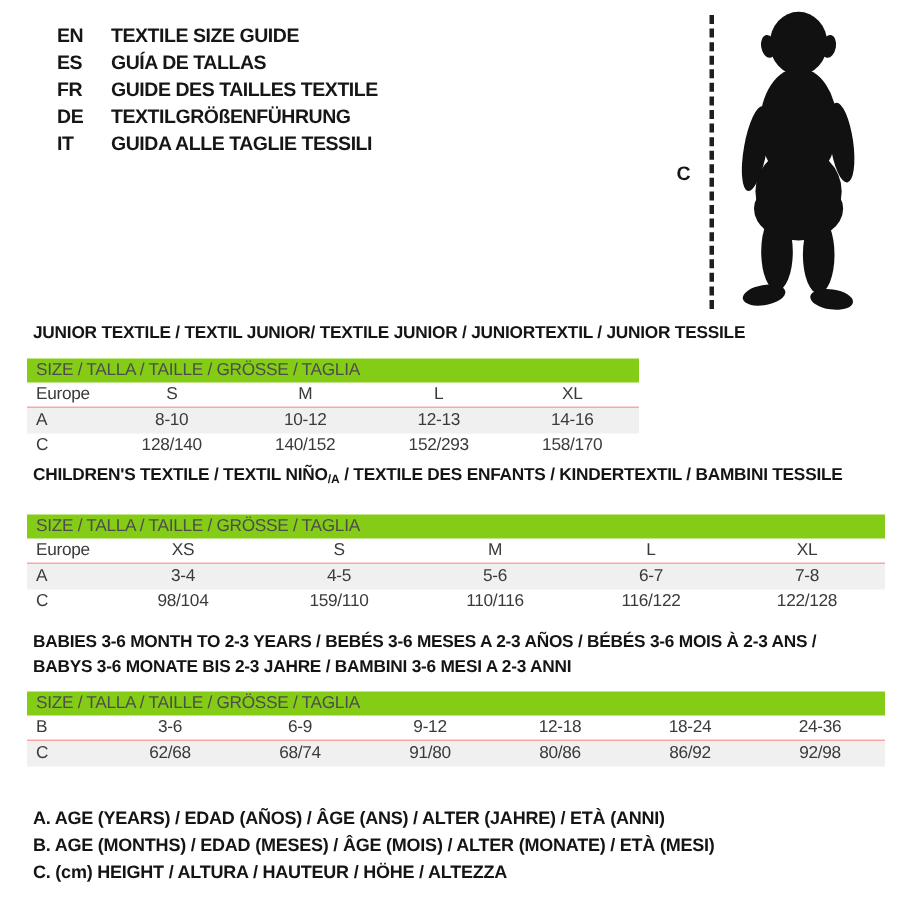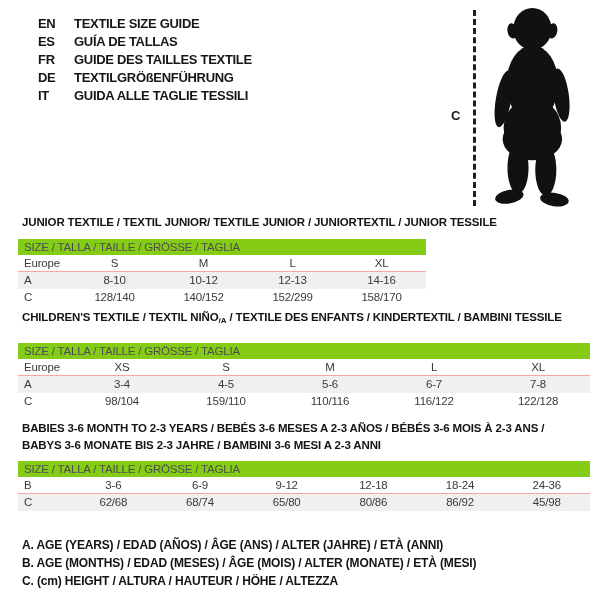--- a/index.html
+++ b/index.html
@@ -131,21 +131,21 @@
         <span class="tlabel">A</span>
         <span class="tcell">8-10</span>
         <span class="tcell">10-12</span>
         <span class="tcell">12-13</span>
         <span class="tcell">14-16</span>
       </div>
       <div class="trow">
         <span class="tlabel">C</span>
         <span class="tcell">128/140</span>
         <span class="tcell">140/152</span>
-        <span class="tcell">152/299</span>
+        <span class="tcell">152/293</span>
         <span class="tcell">158/170</span>
       </div>
     </div>
   </div>
 
   <div class="section-title" style="top:309px">
     <span>CHILDREN'S TEXTILE / TEXTIL NIÑO</span><span class="subscript">/A</span><span> / TEXTILE DES ENFANTS / KINDERTEXTIL / BAMBINI TESSILE</span>
   </div>
   <div class="sizetable t2">
     <div class="thead">SIZE / TALLA / TAILLE / GRÖSSE / TAGLIA</div>
@@ -190,24 +190,24 @@
         <span class="tcell">6-9</span>
         <span class="tcell">9-12</span>
         <span class="tcell">12-18</span>
         <span class="tcell">18-24</span>
         <span class="tcell">24-36</span>
       </div>
       <div class="trow">
         <span class="tlabel">C</span>
         <span class="tcell">62/68</span>
         <span class="tcell">68/74</span>
-        <span class="tcell">65/80</span>
+        <span class="tcell">91/80</span>
         <span class="tcell">80/86</span>
         <span class="tcell">86/92</span>
-        <span class="tcell">45/98</span>
+        <span class="tcell">92/98</span>
       </div>
     </div>
   </div>
 
   <div class="notes">
     <div class="note-line">A. AGE (YEARS) / EDAD (AÑOS) / ÂGE (ANS) / ALTER (JAHRE) / ETÀ (ANNI)</div>
     <div class="note-line">B. AGE (MONTHS) / EDAD (MESES) / ÂGE (MOIS) / ALTER (MONATE) / ETÀ (MESI)</div>
     <div class="note-line">C. (cm) HEIGHT / ALTURA / HAUTEUR / HÖHE / ALTEZZA</div>
   </div>
 

